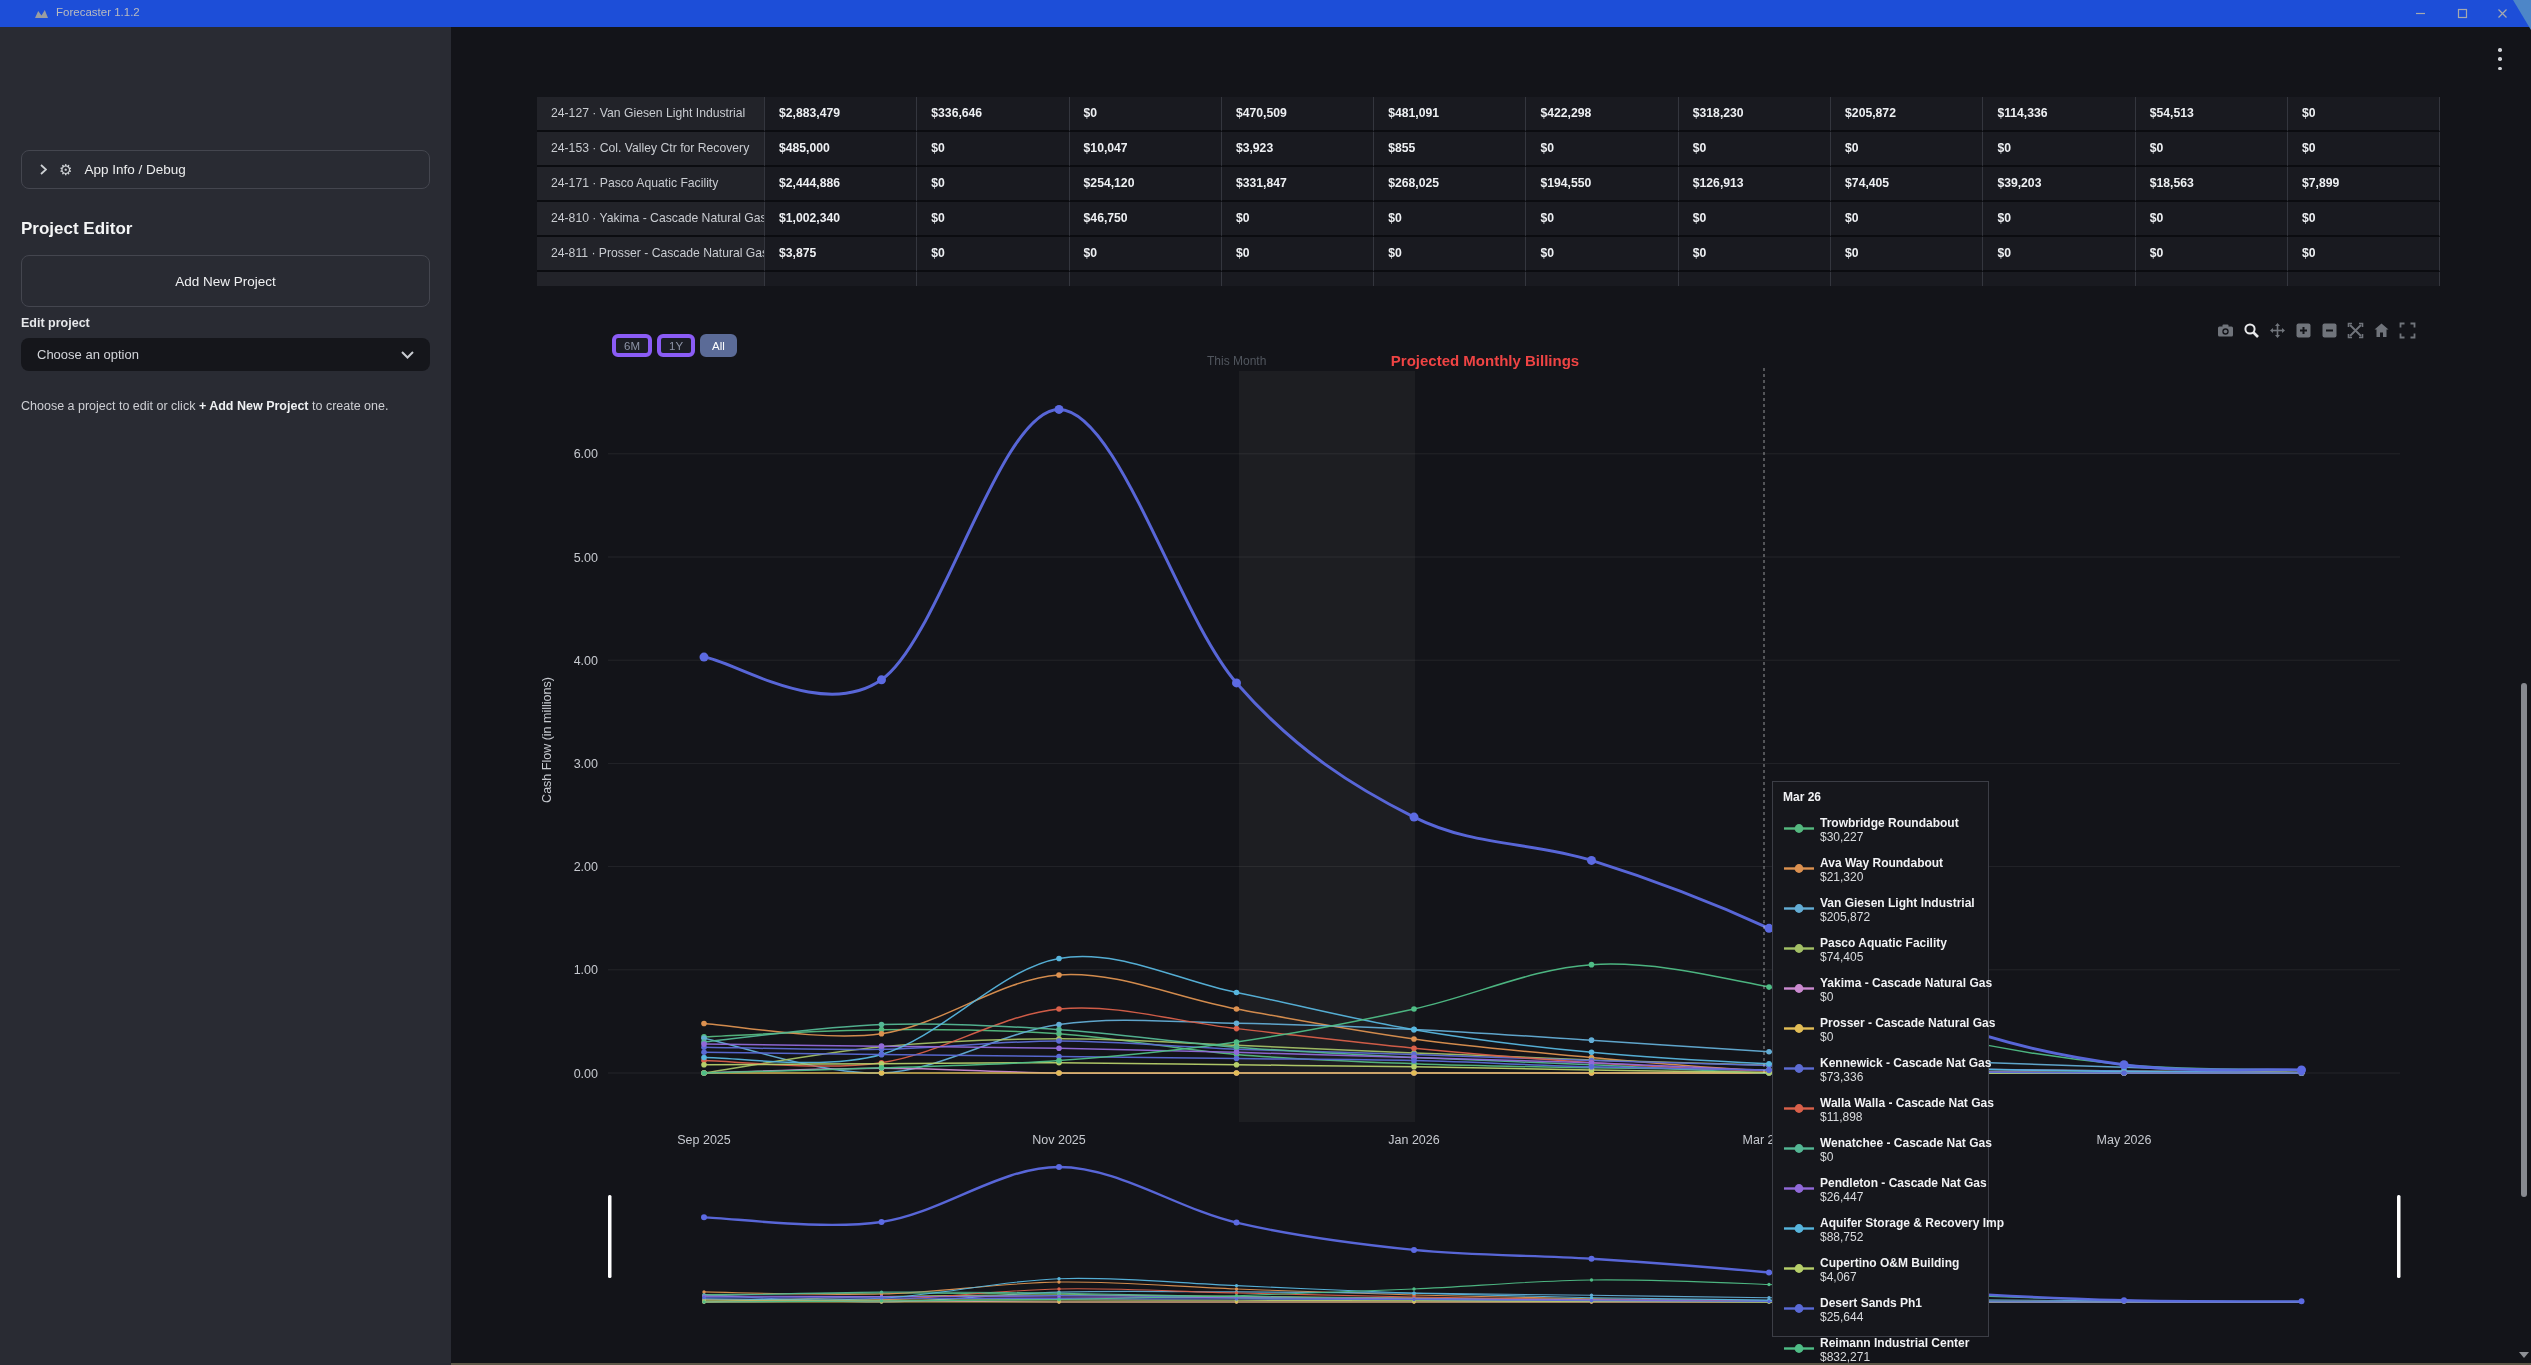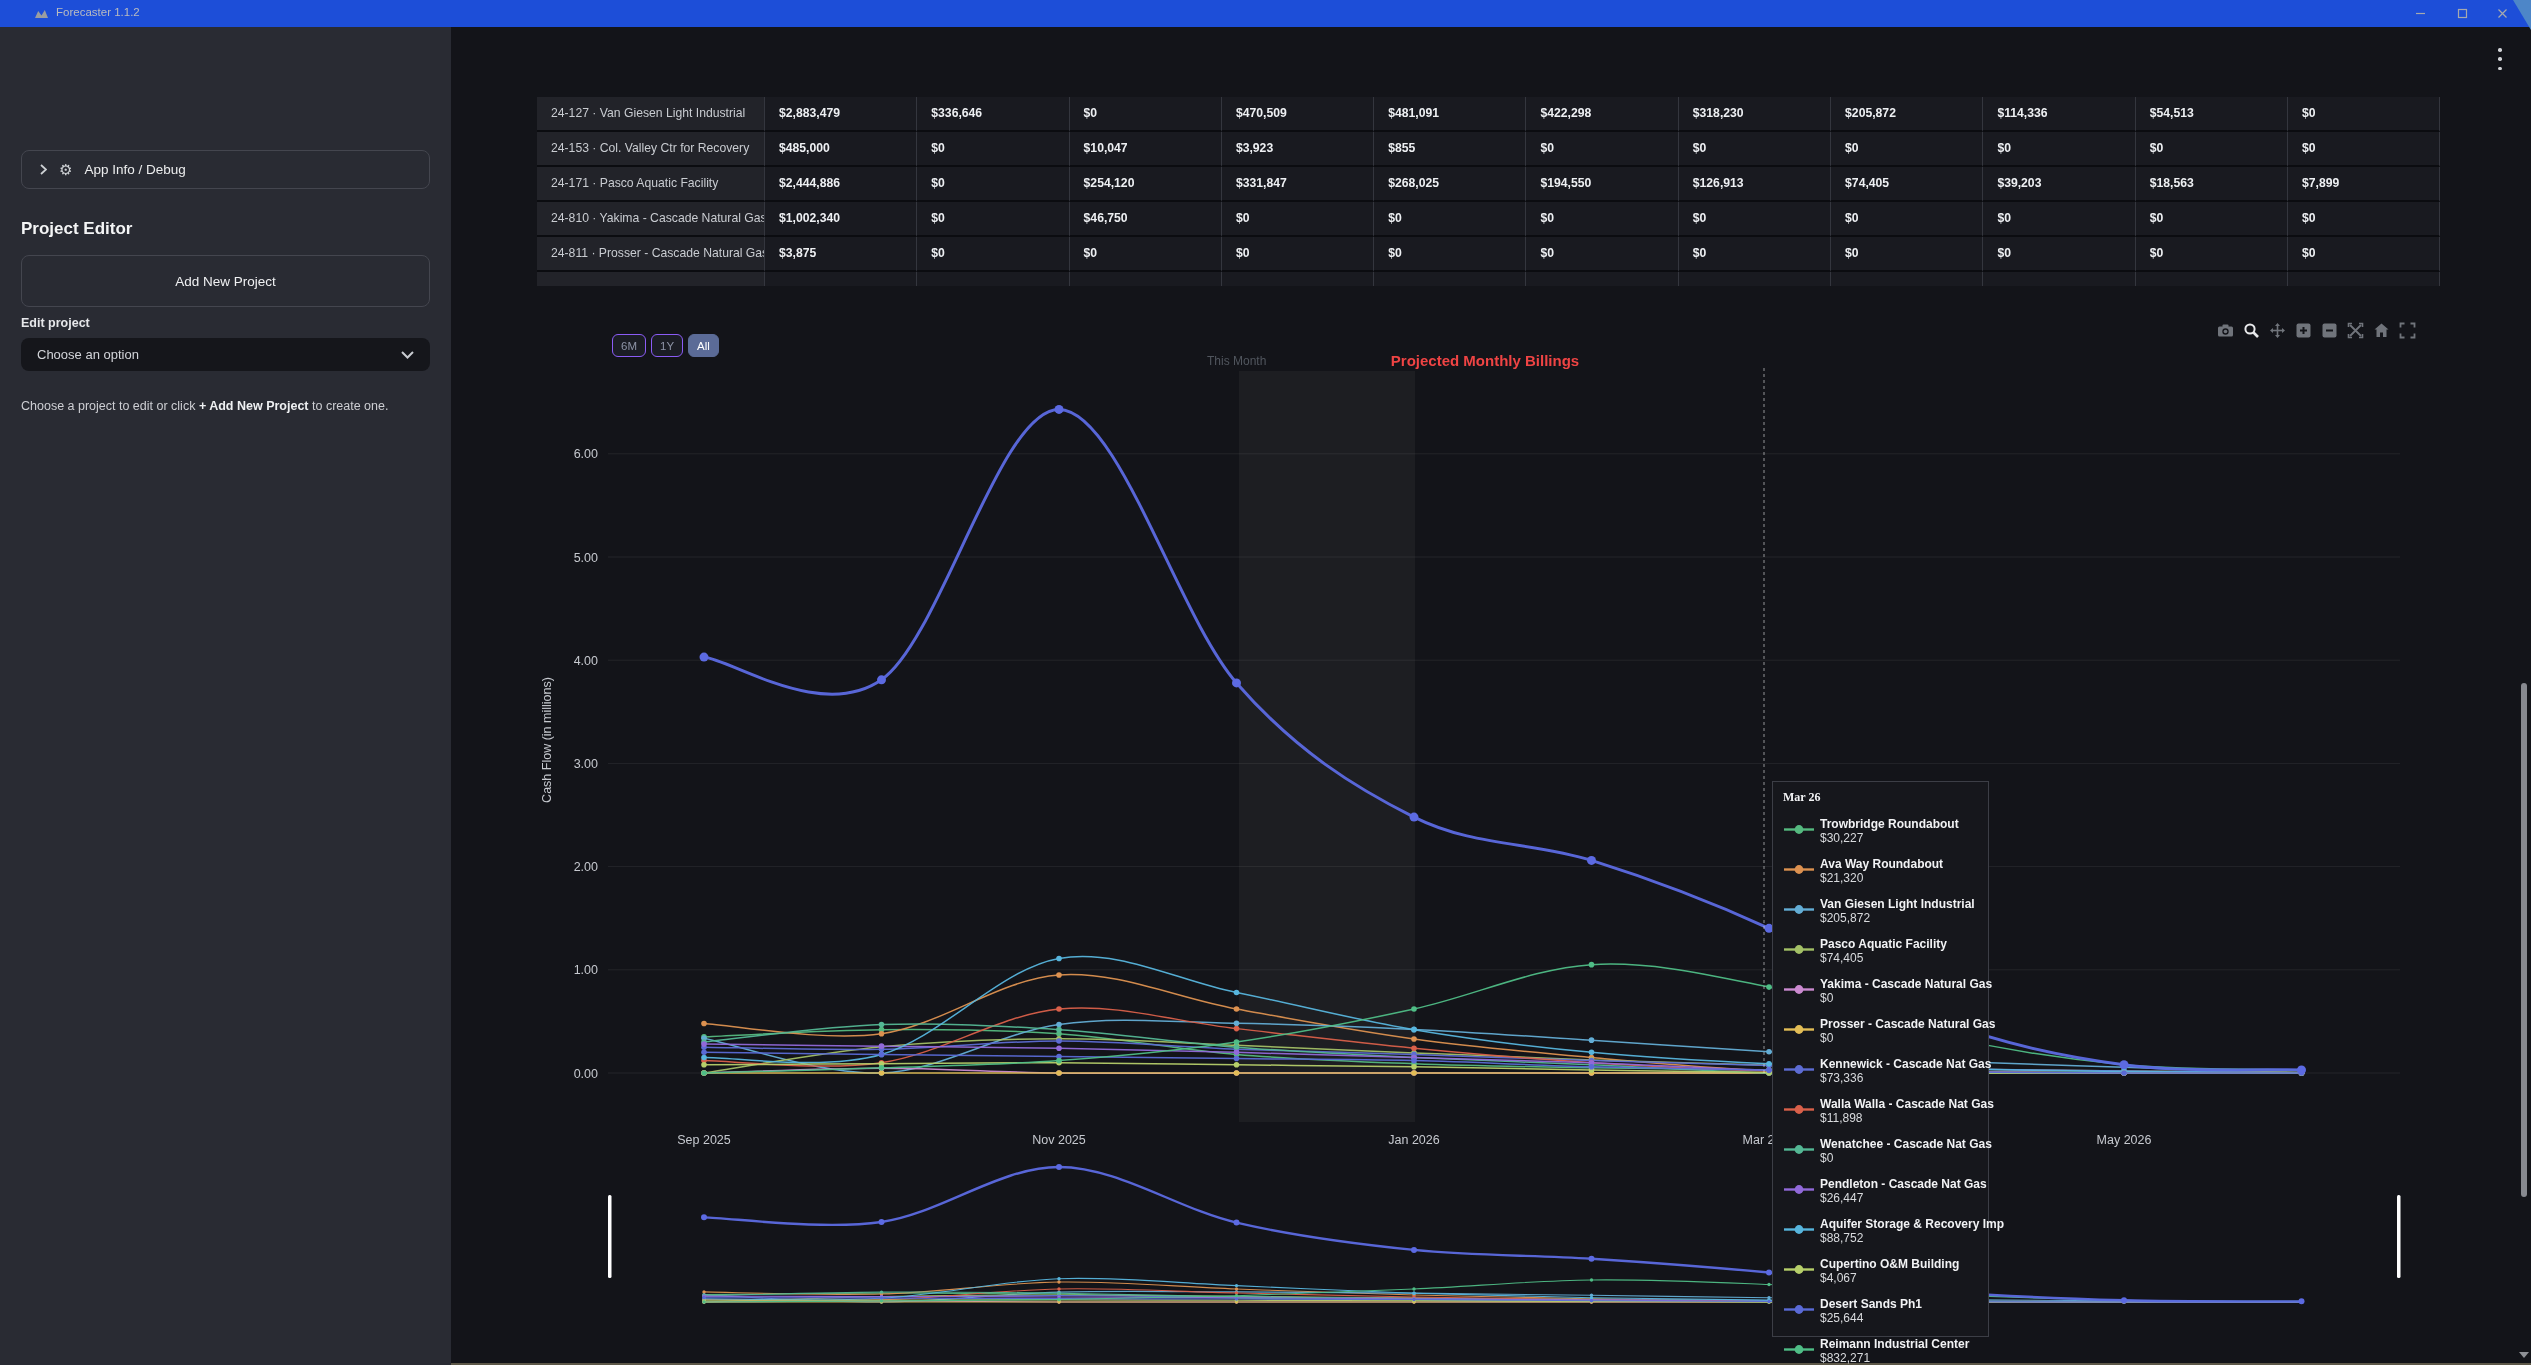--- a/index.html
+++ b/index.html
@@ -42,32 +42,32 @@
   .tcell { background:#191a20; border-right:1px solid #34363e; border-bottom:2px solid #0b0c10;
     font-size:12.2px; font-weight:700; color:#eef0f3; line-height:33px; padding-left:14px;
     white-space:nowrap; overflow:hidden; }
   .tcell.namec { background:#222329; font-weight:400; color:#c9ccd1; }
 
   
   .kebab { left:2493px; top:48px; width:14px; height:22px; display:flex; flex-direction:column;
     align-items:center; justify-content:space-between; cursor:pointer; }
   .kebab i { width:3.5px; height:3.5px; border-radius:50%; background:#d2d4d8; }
   .rangebtns { left:612px; top:334px; display:flex; gap:5px; }
-  .rbtn { height:23px; padding:0 8px; border-radius:6px; border:1px solid #8b5cf6; background:#1b1d25;
+  .rbtn { height:23px; padding:0 8px; border-radius:6px; border:4px solid #8b5cf6; background:#1b1d25;
     color:#8d93a6; font-size:11.5px; display:flex; align-items:center; cursor:pointer; }
   .rbtn.active { background:#5b6b97; border-color:#5b6b97; color:#fff; }
   .charttitle { left:1485px; top:352px; transform:translateX(-50%); font-size:15px; font-weight:700; color:#ef4444; white-space:nowrap; }
   .modebar { left:2216px; top:321px; display:flex; gap:8px; align-items:center; }
   .mb { width:18px; height:18px; display:flex; align-items:center; justify-content:center; cursor:pointer; }
   .thismonth { left:1207px; top:354px; font-size:12px; color:#51565e; }
 
   
   .tooltip { left:1772px; top:781px; width:217px; height:556px; background:#16171c;
     border:1px solid #3c3e46; padding:8px 10px 6px 10px; z-index:6; }
-  .tt-head { font-size:12px; font-weight:700; color:#f2f3f5; margin-bottom:12px;font-family:Liberation Serif, serif; }
+  .tt-head { font-size:12px; font-weight:700; color:#f2f3f5; margin-bottom:12px; }
   .tt-entry { display:flex; align-items:flex-start; gap:5px; margin-bottom:6.6px;margin-top:12px; }
   .tt-texts .n { font-size:12px; font-weight:700; color:#f2f3f5; line-height:14px; white-space:nowrap; }
   .tt-texts .v { font-size:12px; color:#d9dbde; line-height:14px; }
   .tt-mark { margin-top:4px; flex:0 0 32px; }
 
   
   .scrollthumb { left:2521px; top:683px; width:6px; height:514px; background:#87898f; border-radius:3px; }
   .scrollarrow { left:2519px; top:1352px; width:0; height:0;
     border-left:5px solid transparent; border-right:5px solid transparent; border-top:6px solid #8e9095; }
   .bottomstrip { left:0; top:1363px; width:2531px; height:2px; background:#5d5848; }

